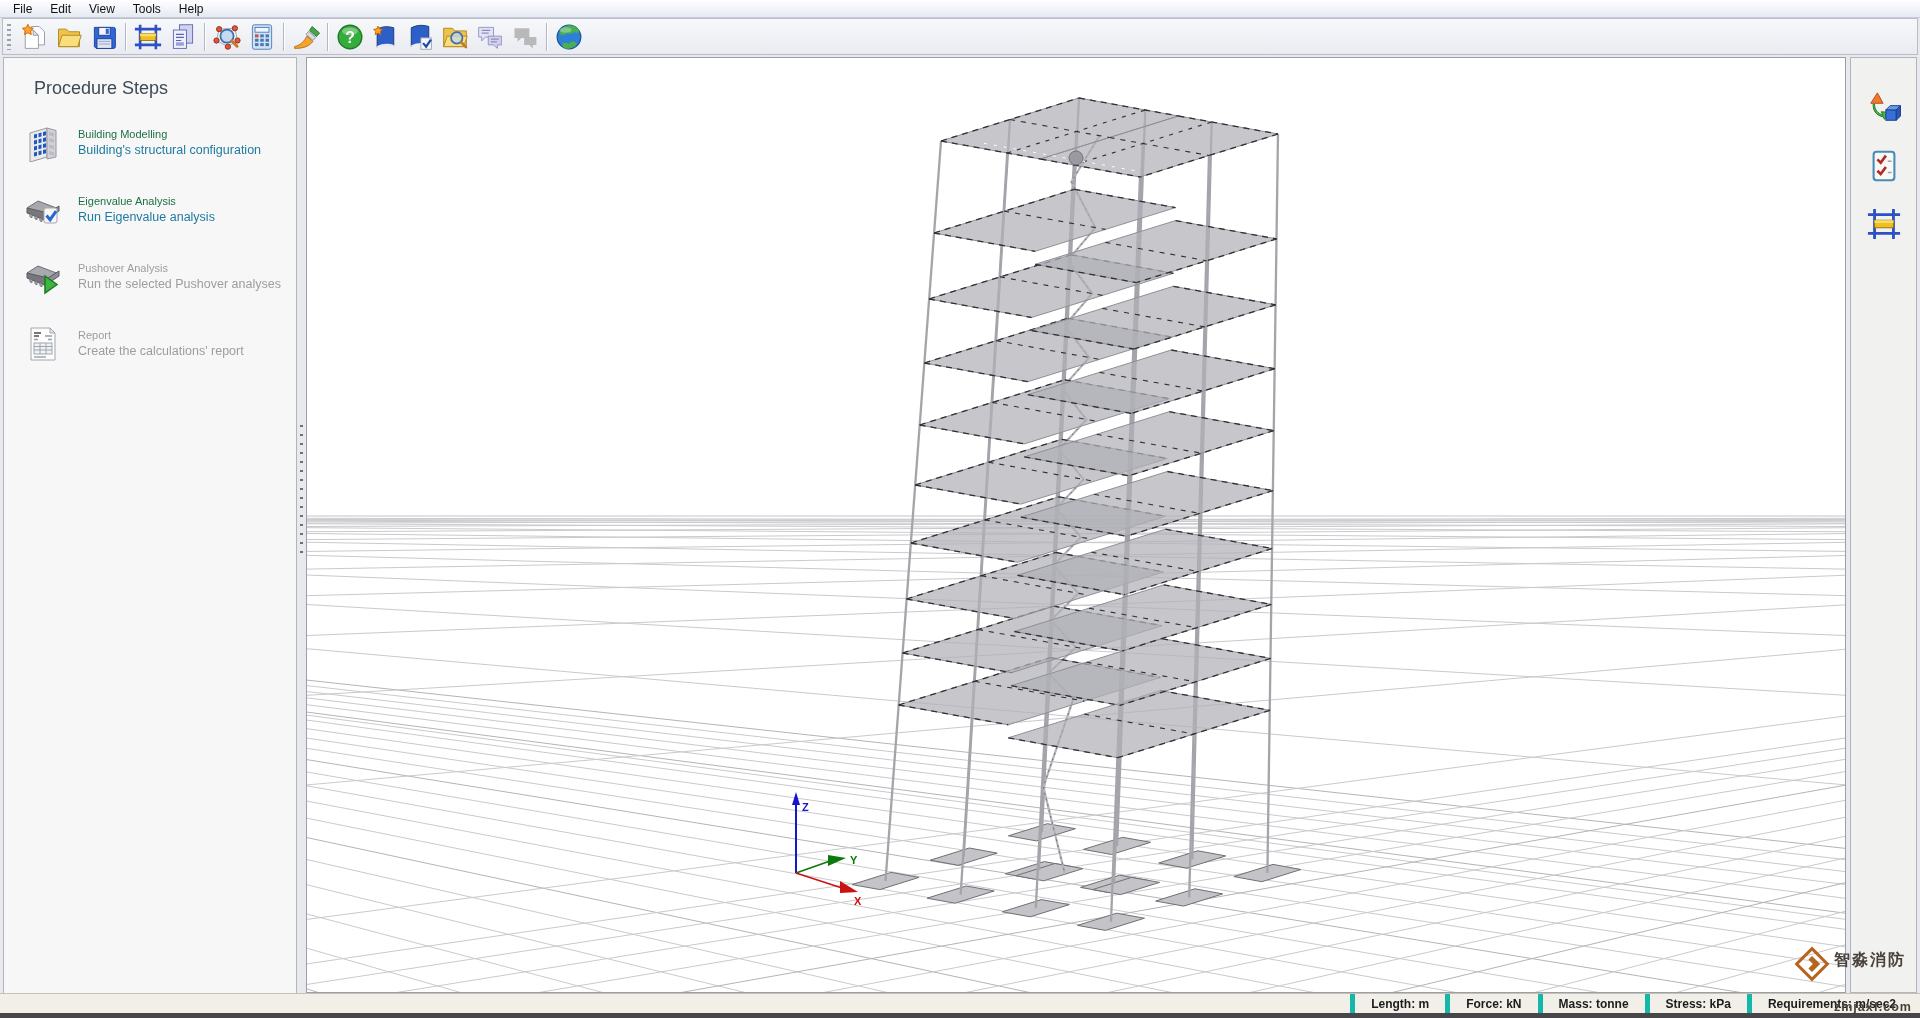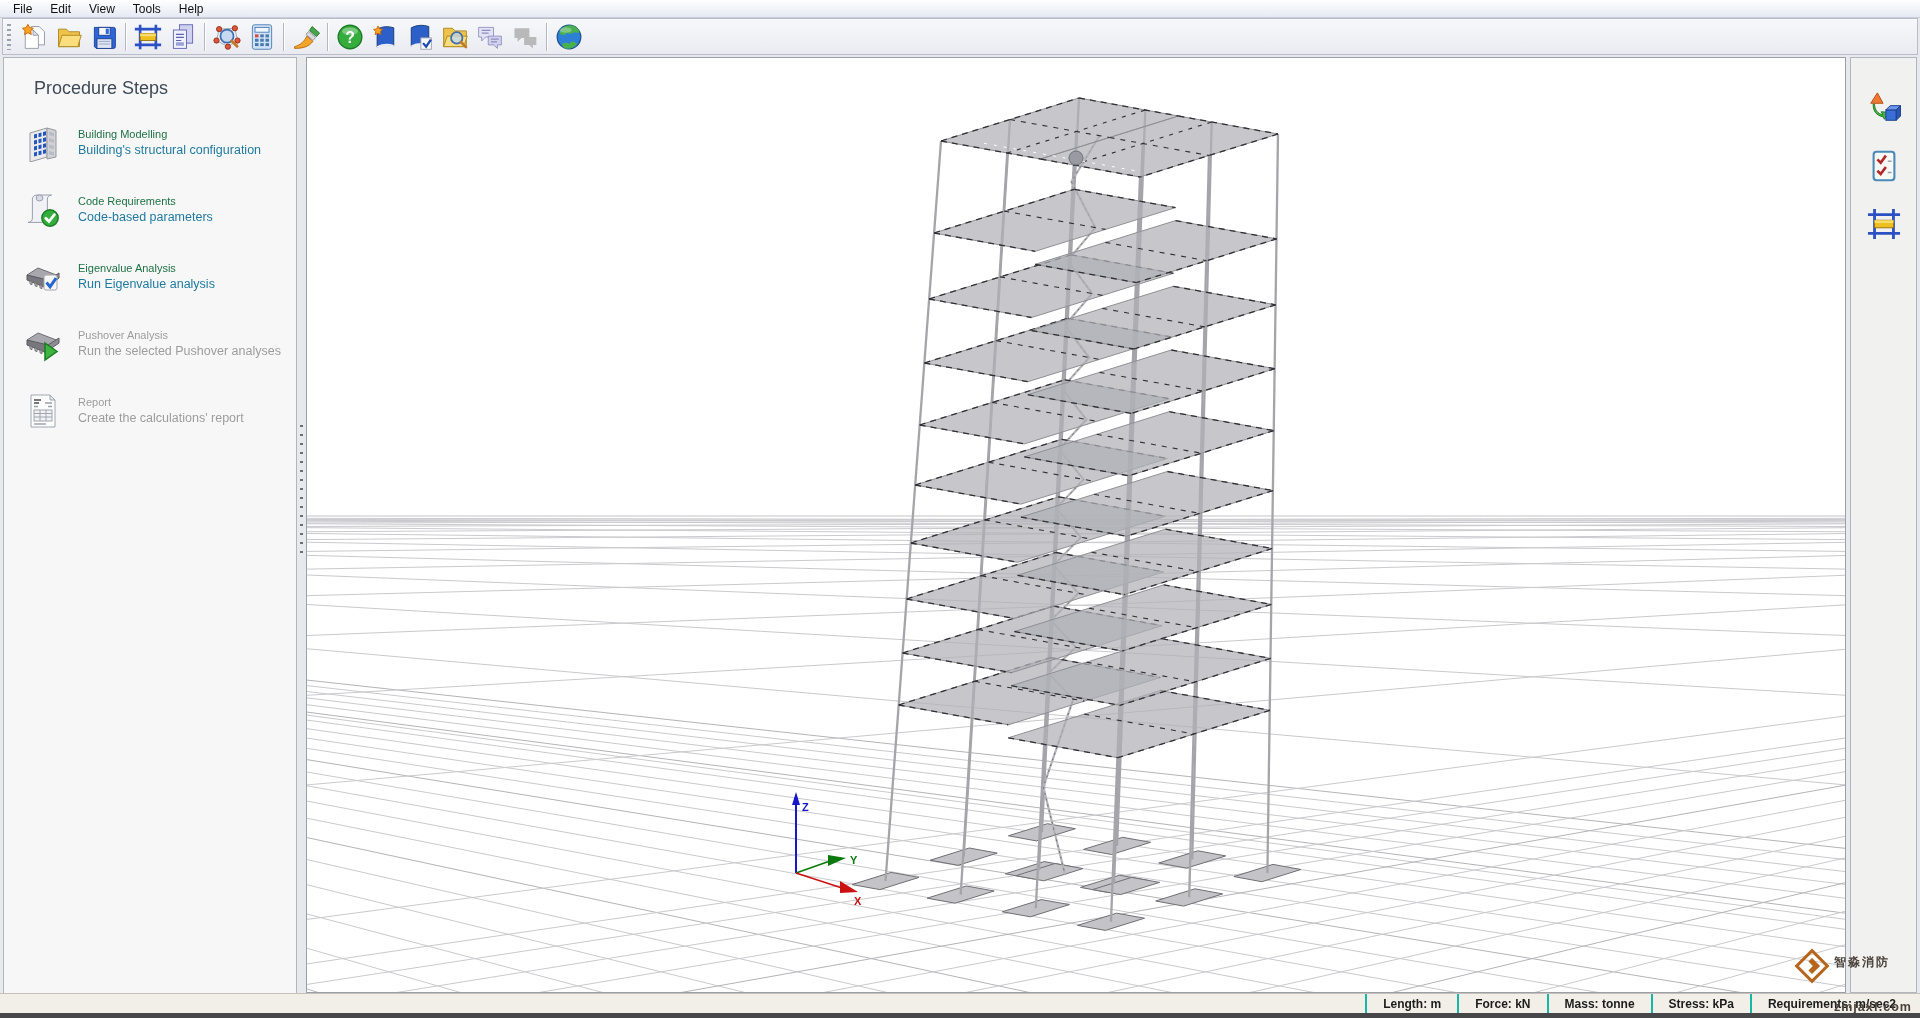--- a/index.html
+++ b/index.html
@@ -63,31 +63,31 @@
   }
   .rbtn{width:36px;height:36px;display:flex;align-items:center;justify-content:center;}
   .rbtn svg{width:34px;height:34px;}
   
   .statusbar{
     position:absolute;left:0;right:0;bottom:5px;height:19px;
     background:#f2efe9;border-top:1px solid #c6c0b6;
     display:flex;justify-content:flex-end;align-items:center;
     font-size:12px;font-weight:bold;color:#1c1c1c;padding-right:8px;
   }
-  .status-cell{padding:0 16px;border-left:2px solid #14b8a6;height:100%;
+  .status-cell{padding:0 16px;border-left:5px solid #14b8a6;height:100%;
     display:flex;align-items:center;white-space:nowrap;}
   .bottom-strip{position:absolute;left:0;right:0;bottom:0;height:5px;background:#47474a;}
   
   .watermark{
     position:absolute;right:8px;bottom:4px;display:flex;align-items:center;gap:4px;
     z-index:60;color:#4a423a;
   }
   .wm-logo svg{width:36px;height:36px;display:block;}
   .wm-text{display:flex;flex-direction:column;line-height:1.05;}
-  .wm-cn{font-size:12px;font-weight:bold;letter-spacing:2px;margin-top:38px;}
+  .wm-cn{font-size:16px;font-weight:bold;letter-spacing:2px;margin-top:38px;}
   .wm-url{font-size:12.5px;font-weight:bold;letter-spacing:1px;margin-top:32px;}
 </style>
 </head>
 <body>
 
 <div class="menubar" id="menubar">
     <div class="menu-item">File</div>
     <div class="menu-item">Edit</div>
     <div class="menu-item">View</div>
     <div class="menu-item">Tools</div>
@@ -257,34 +257,20 @@
               <path d="M25 7.5l5 1.4v3.5l-5-1.2z"></path>
               <path d="M25 14l5 1.3v3.5l-5-1.2z"></path>
               <path d="M25 20.5l5 1.3v3.5l-5-1.2z"></path>
               <path d="M25 27l5 1.3v3.3l-5-1.1z"></path>
             </g>
           </svg>
         </span>
         <div class="step-text">
           <div class="step-title">Building Modelling</div>
           <div class="step-sub">Building's structural configuration</div>
-        </div>
-      </div>
-      <div class="step enabled">
-        <span class="step-icon">
-          <svg viewBox="0 0 38 38">
-            <path d="M13 4c-2.8 0-4.6 1.8-4.6 4v19c0 2.8-1.8 4.4-4.4 4.4h14.5c2.8 0 4.9-1.9 4.9-4.4V8c0-2.3 1.8-4 4.2-4z" fill="#f0f2f6" stroke="#9aa0ae"></path>
-            <ellipse cx="15.5" cy="7" rx="3.4" ry="3" fill="#d8dce6" stroke="#9aa0ae"></ellipse>
-            <circle cx="26" cy="27" r="8.2" fill="#34ae3b" stroke="#1d7a24" stroke-width="1.4"></circle>
-            <path d="M21.8 27.2l3.2 3.3 5.4-6.8" stroke="#ffffff" stroke-width="2.8" fill="none" stroke-linecap="round"></path>
-          </svg>
-        </span>
-        <div class="step-text">
-          <div class="step-title">Code Requirements</div>
-          <div class="step-sub">Code-based parameters</div>
         </div>
       </div>
       <div class="step enabled">
         <span class="step-icon">
           <svg viewBox="0 0 38 38">
             <path d="M3 17l11-7 21 8-11 7z" fill="#a8a8ae" stroke="#6e6e74"></path>
             <path d="M3 17v5l21 8.5V22z" fill="#77777d" stroke="#5a5a60"></path>
             <path d="M24 22l11-7v5l-11 7.5z" fill="#8d8d93" stroke="#5a5a60"></path>
             <g fill="#c8c8cc" stroke="#6e6e74">
               <path d="M6 22.8v3l2 .8v-3z"></path>

